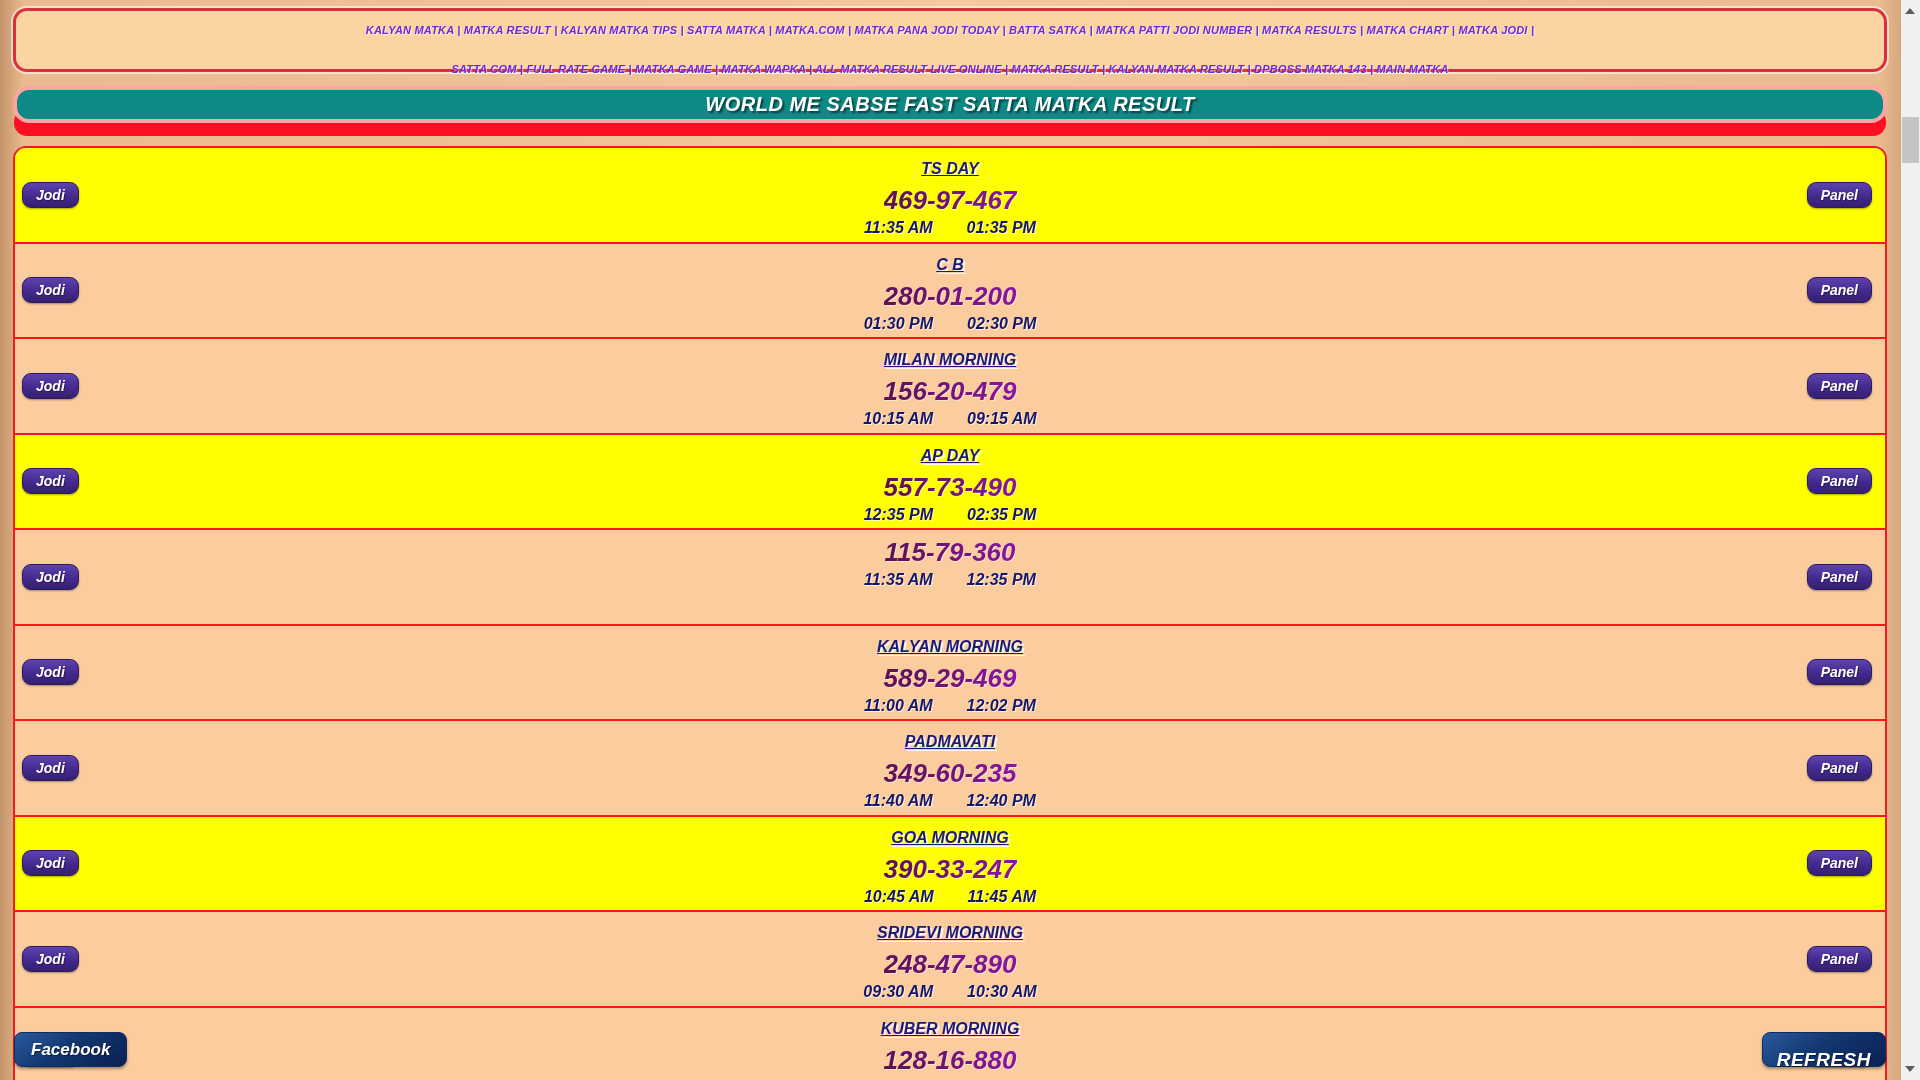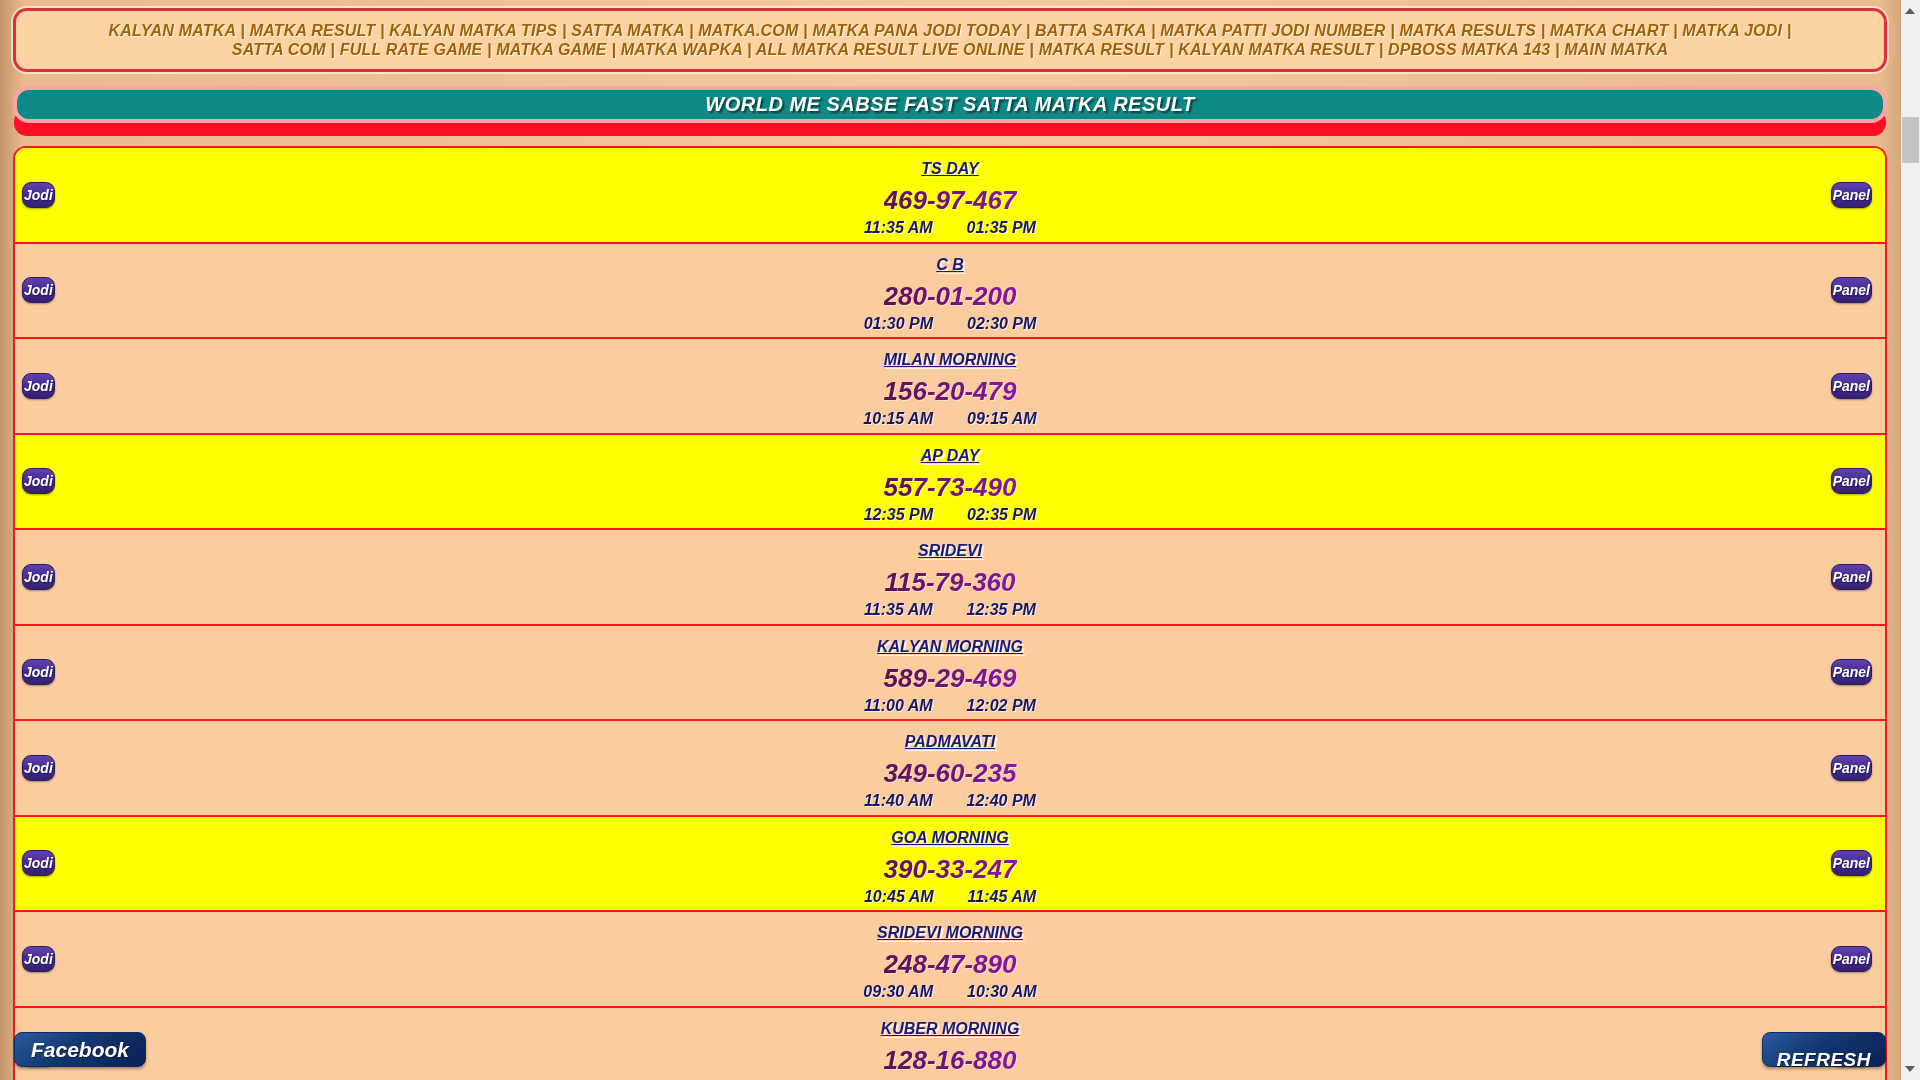--- a/index.html
+++ b/index.html
@@ -19,23 +19,23 @@
 
   
   .header-box{
     height:64px;border:3px solid #d9303c;border-radius:14px;
     background:var(--header-peach);
     box-shadow:0 0 0 2px rgba(255,255,255,.55);
     display:flex;flex-direction:column;justify-content:center;
     text-align:center;
   }
   .header-line{
-    font-size:16px;line-height:19px;color:#a16207;letter-spacing:.2px;
+    font-size:11px;line-height:19px;color:#6d28d9;letter-spacing:.2px;
     text-shadow:1px 1px 1px rgba(255,255,255,.75);
-    cursor:pointer;white-space:nowrap;
+    cursor:pointer;white-space:nowrap;margin-top:20px;
   }
 
   
   .banner-stack{margin-top:14px;position:relative;}
   .banner-teal{
     position:relative;z-index:2;height:37px;
     background:var(--teal);border:4px solid #fca5a5;border-radius:16px;
     display:flex;align-items:center;justify-content:center;
   }
   .banner-teal span{
@@ -76,37 +76,37 @@
     font-size:16px;line-height:21px;color:#15156a;
     display:flex;justify-content:center;gap:34px;
     text-shadow:1px 1px 0 rgba(255,255,255,.7);
   }
 
   
   .chip{
     position:absolute;top:50%;transform:translateY(-50%);
     background:linear-gradient(180deg,#5e43ae 0%,var(--chip-purple) 55%,#35206f 100%);
     color:#fff;font-family:inherit;font-style:italic;font-weight:bold;
-    font-size:14px;padding:4px 1px;border:1px solid #2c1a62;border-radius:9px;
+    font-size:14px;padding:4px 13px;border:1px solid #2c1a62;border-radius:9px;
     cursor:pointer;box-shadow:0 1px 2px rgba(0,0,0,.35);
     text-shadow:1px 1px 1px rgba(0,0,0,.4);
   }
   .chip-left{left:7px;}
   .chip-right{right:13px;}
 
   
   .float-btn{
     position:fixed;bottom:13px;z-index:10;height:35px;
     background:linear-gradient(145deg,#2a5aa0 0%,#12376f 45%,#0a2055 100%);
     border:1px solid #0c2c66;border-radius:8px;color:#fff;
     font-family:inherit;font-style:italic;font-weight:bold;cursor:pointer;
     box-shadow:0 2px 3px rgba(0,0,0,.35);
     text-shadow:1px 1px 1px rgba(0,0,0,.45);
   }
-  .fb{left:14px;font-size:21px;padding:0 16px;}
+  .fb{left:14px;font-size:17px;padding:0 16px;}
   .refresh{right:34px;font-size:19px;padding:16px 14px;letter-spacing:.5px;}
 
   
   .scrollbar{
     position:fixed;top:0;right:0;width:19px;height:1080px;
     background:#f0f0f0;z-index:20;
   }
   .sb-arrow{position:absolute;left:0;width:19px;height:19px;cursor:pointer;}
   .sb-arrow.up{top:2px;}
   .sb-arrow.down{bottom:2px;}
@@ -186,21 +186,20 @@
     </div>
     <div class="row-times">
       <span>12:35 PM</span>
       <span>02:35 PM</span>
     </div>
     <button class="chip chip-right">Panel</button>
   </div>
 
   <div class="row">
     <button class="chip chip-left">Jodi</button>
-    <div class="row-name">SRIDEVI</div>
     <div class="row-result">
       <span>115-79-360</span>
     </div>
     <div class="row-times">
       <span>11:35 AM</span>
       <span>12:35 PM</span>
     </div>
     <button class="chip chip-right">Panel</button>
   </div>
 

